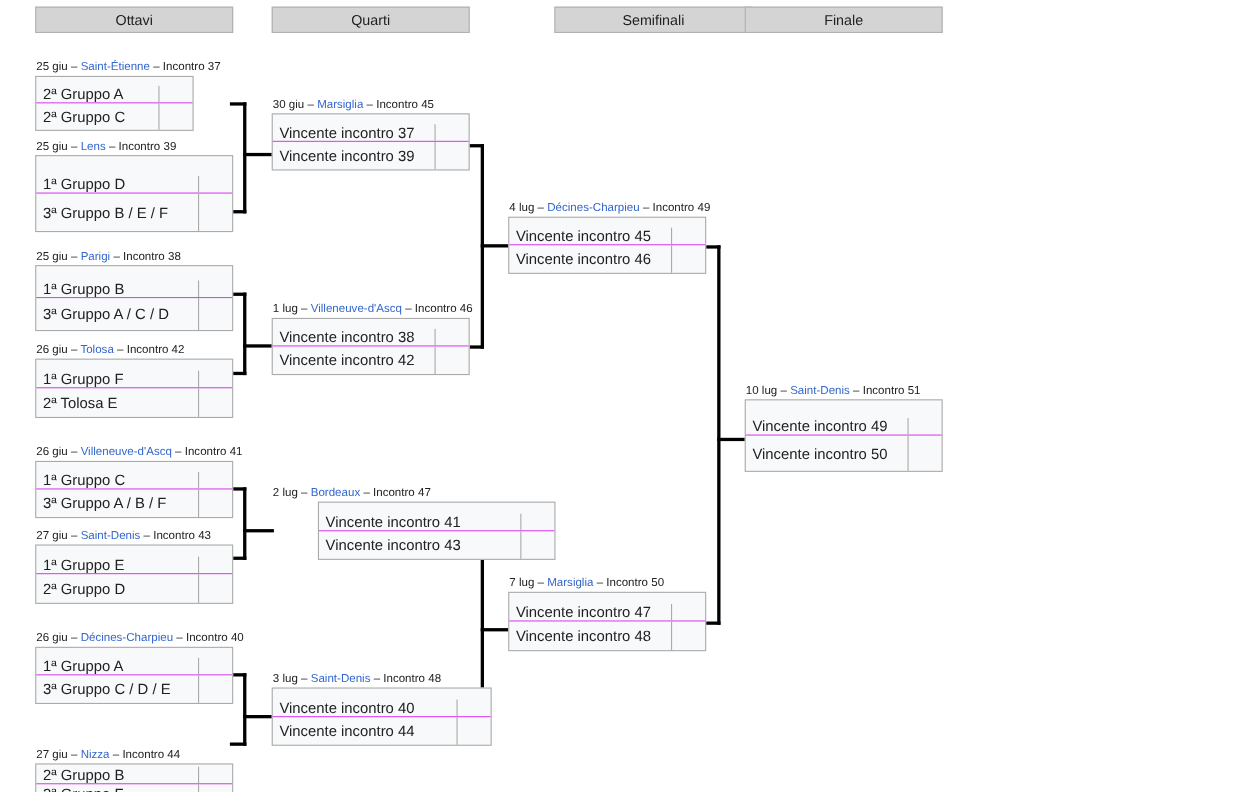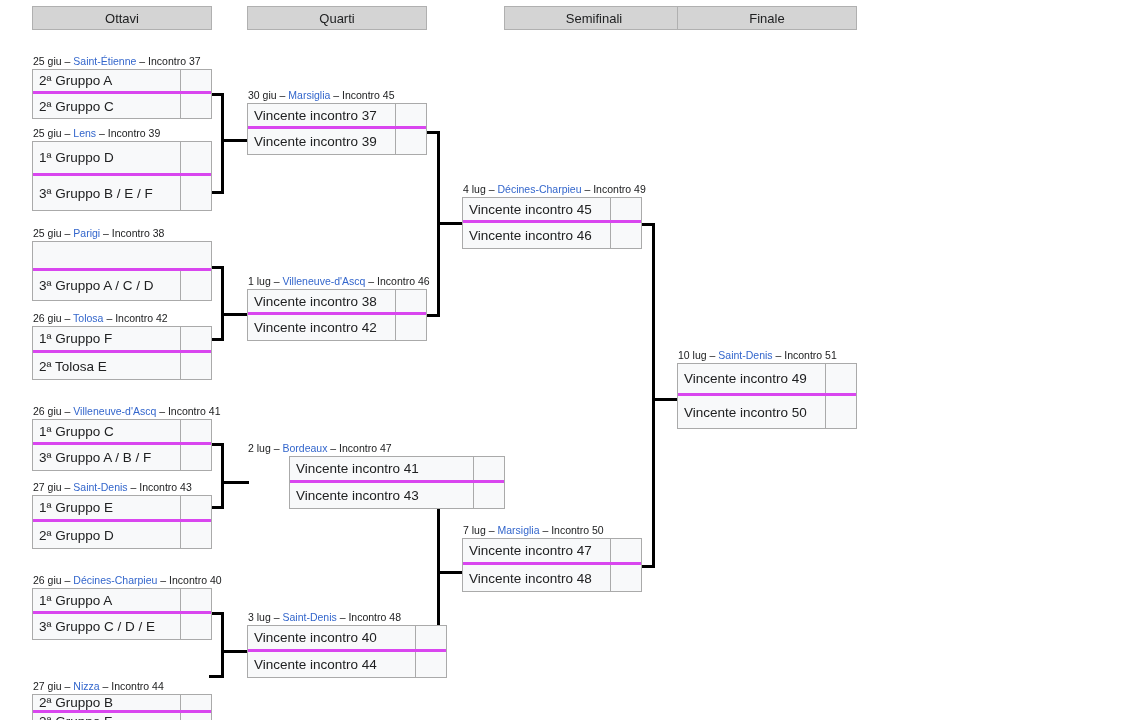--- a/index.html
+++ b/index.html
@@ -46,21 +46,21 @@
     background:#f8f9fa;
     width:100%;
     height:100%;
     display:flex;flex-direction:column;
   }
   .team-row{
     display:flex;
     flex:1 1 50%;
     box-sizing:border-box;
   }
-  .team-row.top{border-bottom:3px solid #d946ef;}
+  .team-row.top{border-bottom:1px solid #d946ef;align-items:flex-end;}
   .team-name{
     flex:1 1 auto;
     border-right:1px solid #aaaaaa;
     box-sizing:border-box;
     display:flex;align-items:center;
     padding-left:6px;
     font-size:13.5px;
     color:#202122;
     overflow:hidden;white-space:nowrap;
   }
@@ -122,21 +122,21 @@
   <div class="conn v" style="left:437px;top:481px;height:186px;"></div>
   <div class="conn h" style="left:424px;top:481px;width:16px;"></div>
   <div class="conn h" style="left:424px;top:664px;width:16px;"></div>
   <div class="conn h" style="left:437px;top:571px;width:27px;"></div>
 
   <div class="conn v" style="left:652px;top:223px;height:345px;"></div>
   <div class="conn h" style="left:639px;top:223px;width:16px;"></div>
   <div class="conn h" style="left:639px;top:565px;width:16px;"></div>
   <div class="conn h" style="left:652px;top:398px;width:27px;"></div>
 
-  <div class="match" style="left:32px;top:69px;width:180px;height:50px;">
+  <div class="match" style="left:32px;top:69px;width:144px;height:50px;">
     <div class="match-label">
       <span>25 giu</span>
       <span class="dash">–</span>
       <span class="venue">Saint-Étienne</span>
       <span class="dash">–</span>
       <span>Incontro 37</span>
     </div>
     <div class="match-box">
       <div class="team-row top">
         <div class="team-name">2ª Gruppo A</div>
@@ -172,20 +172,21 @@
   <div class="match" style="left:32px;top:241px;width:180px;height:60px;">
     <div class="match-label">
       <span>25 giu</span>
       <span class="dash">–</span>
       <span class="venue">Parigi</span>
       <span class="dash">–</span>
       <span>Incontro 38</span>
     </div>
     <div class="match-box">
       <div class="team-row top">
+        <div class="team-name">1ª Gruppo B</div>
         <div class="team-score"></div>
       </div>
       <div class="team-row">
         <div class="team-name">3ª Gruppo A / C / D</div>
         <div class="team-score"></div>
       </div>
     </div>
   </div>
 
   <div class="match" style="left:32px;top:326px;width:180px;height:54px;border-radius:23px;">

